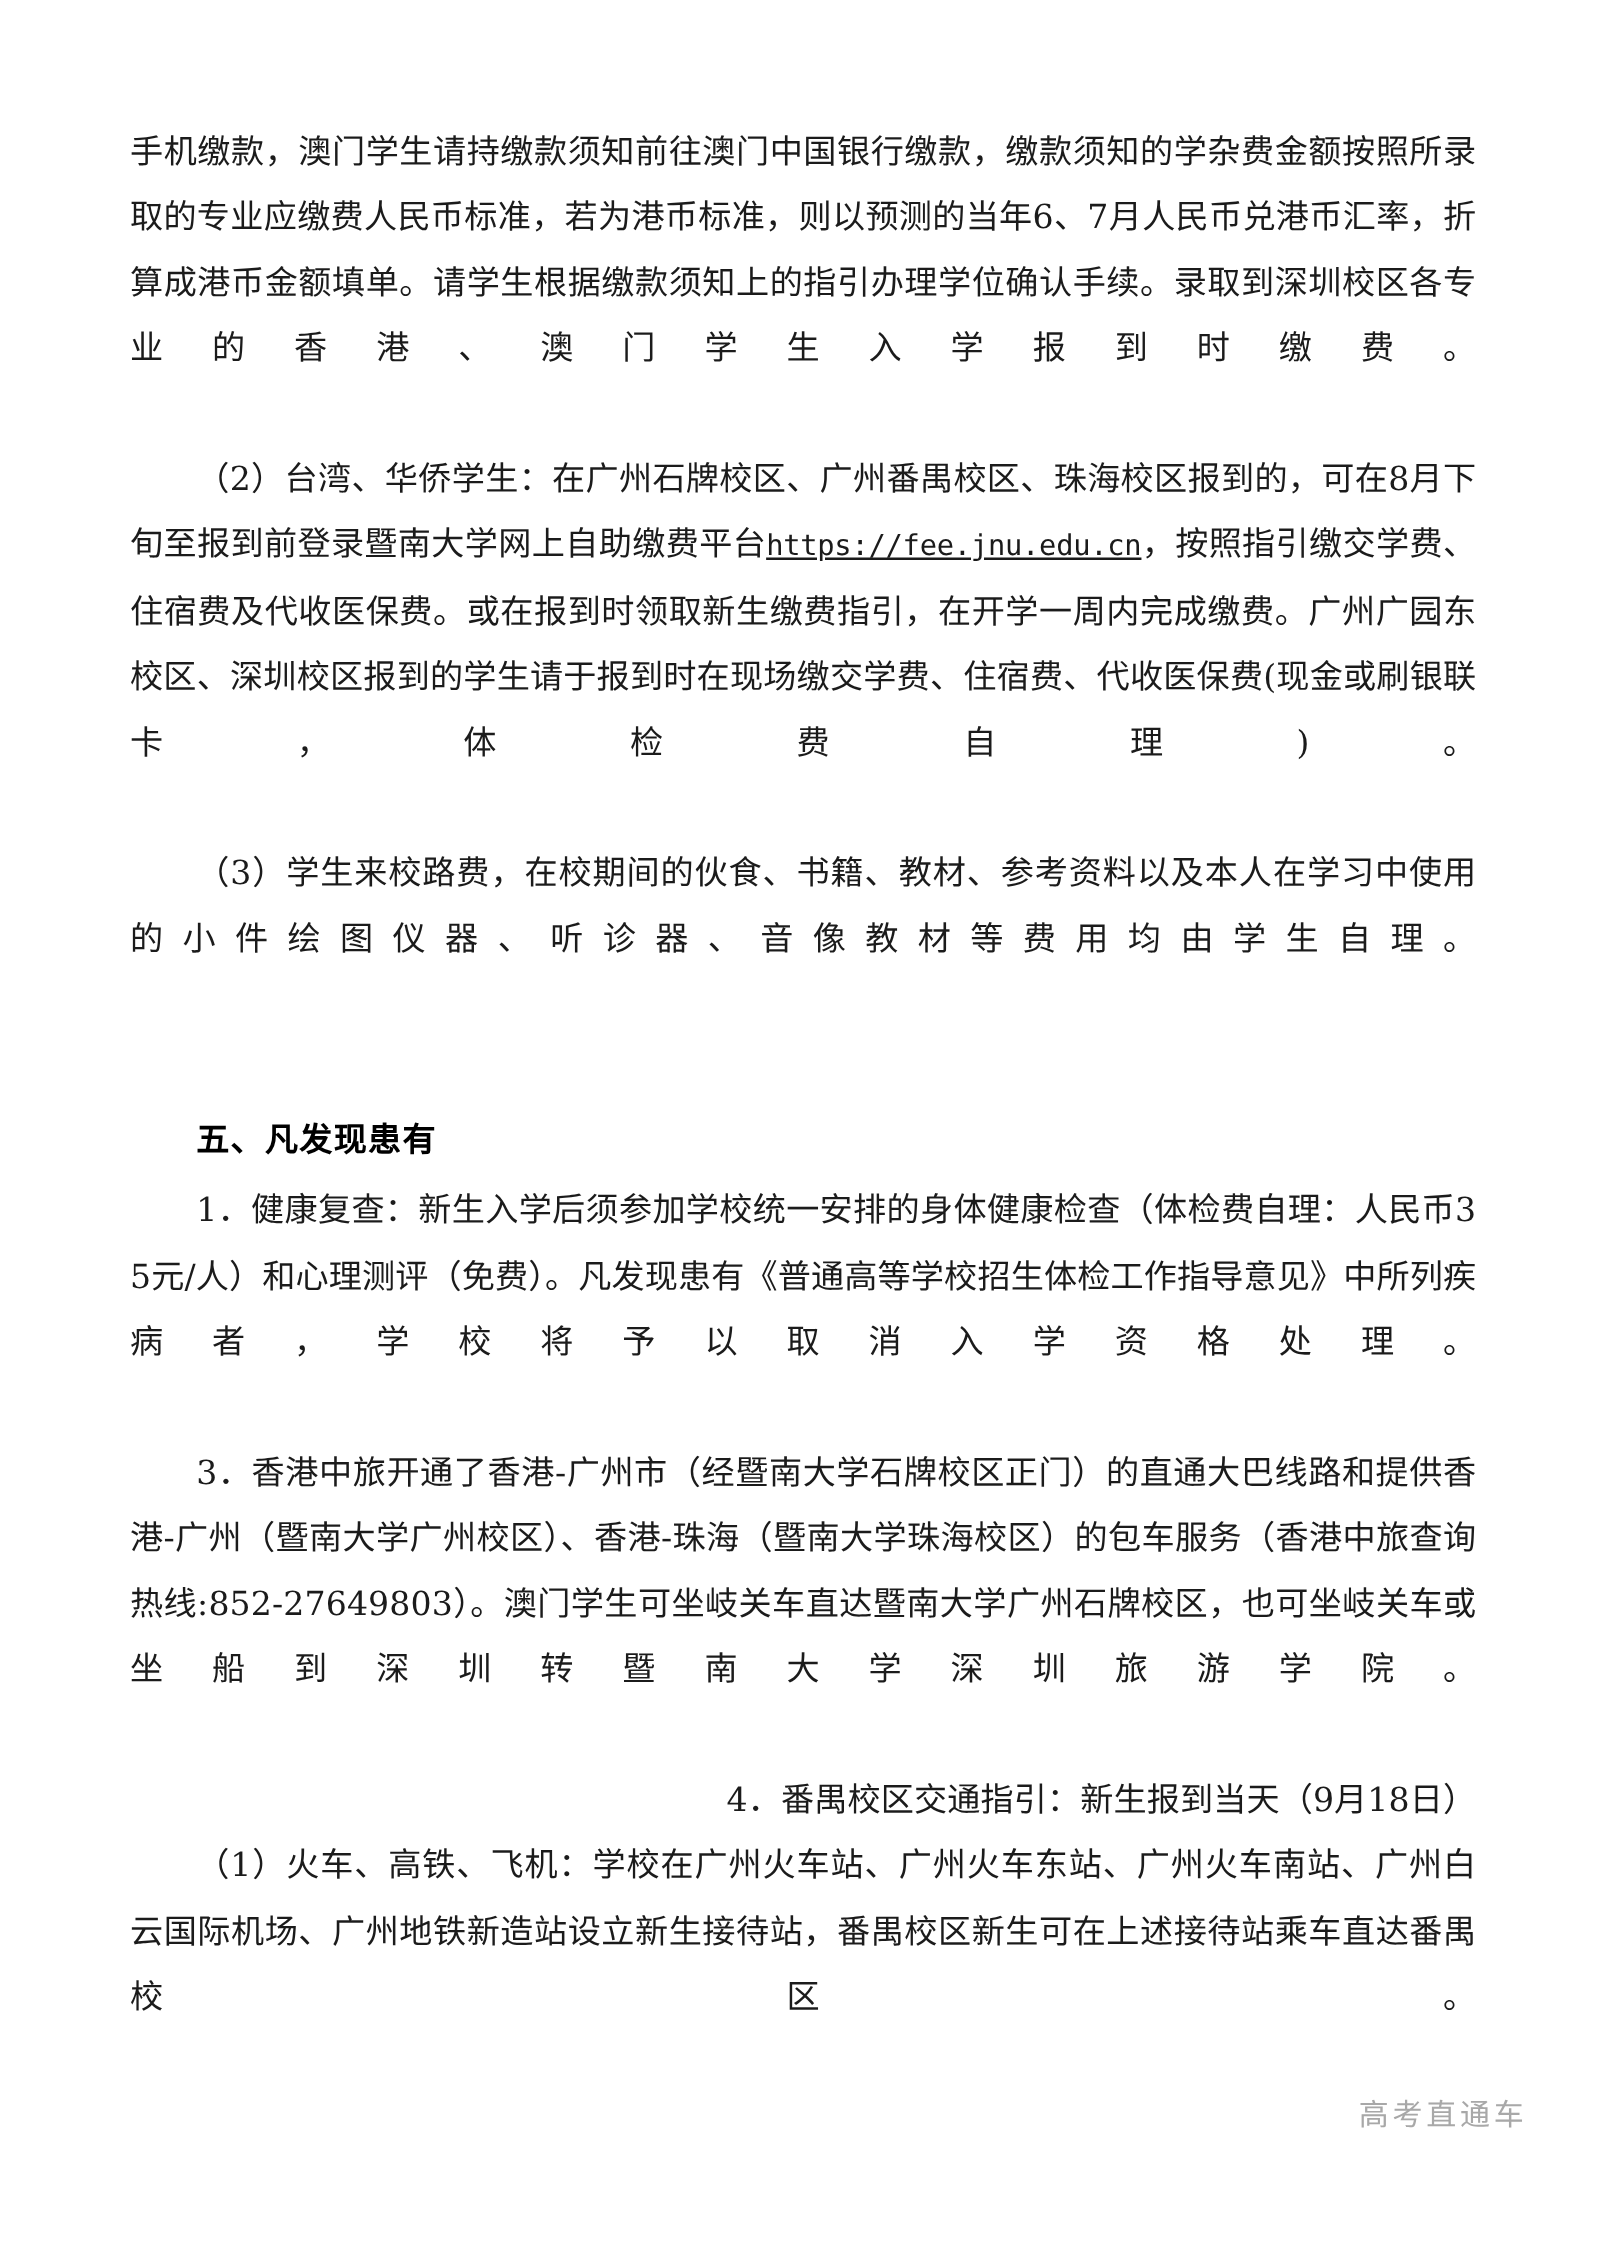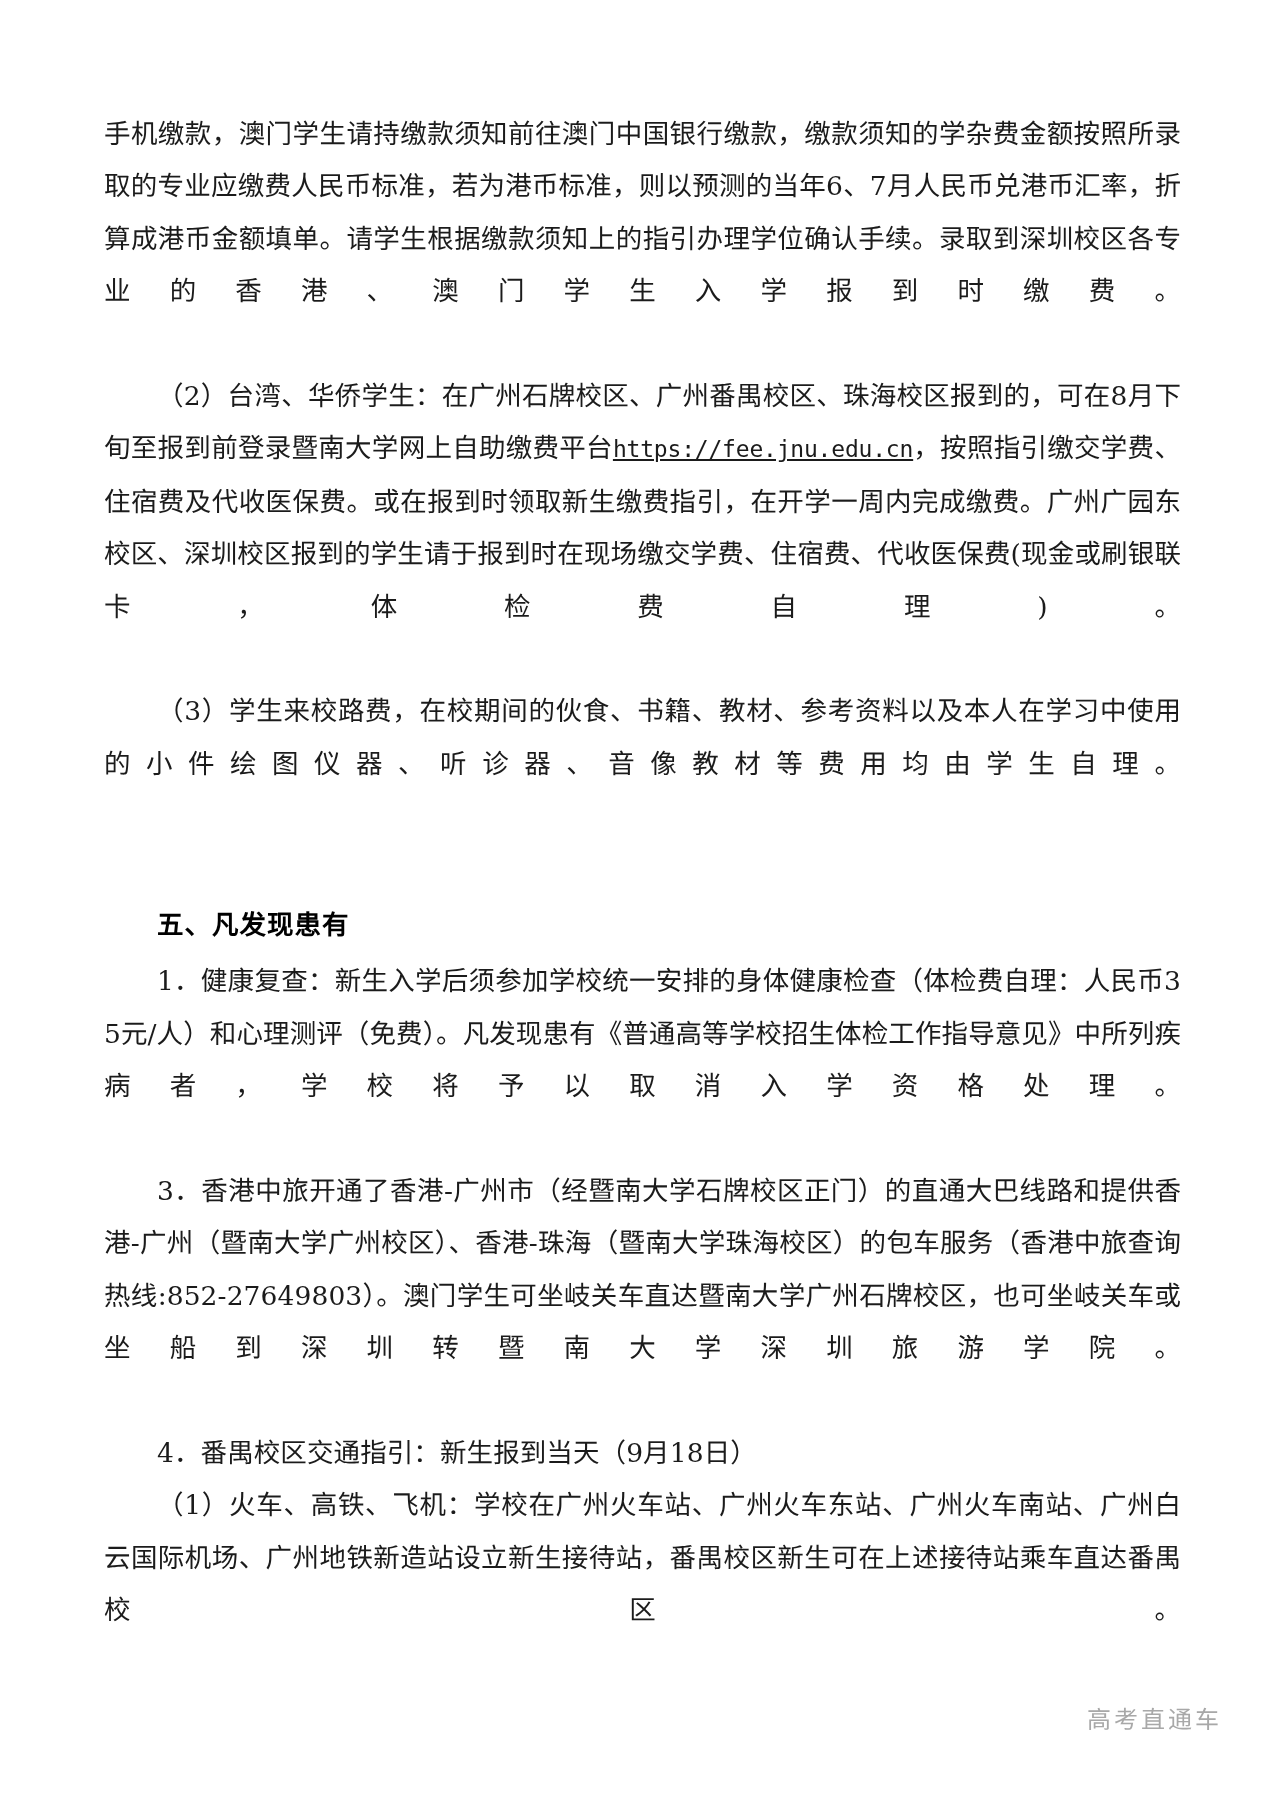--- a/index.html
+++ b/index.html
@@ -7,21 +7,21 @@
     margin: 0;
     padding: 0;
     background: #ffffff;
   }
 
   .page {
     position: relative;
     width: 1280px;
     height: 1763px;
     background: #ffffff;
-    margin: 12px auto;
+    margin: 0 auto;
     overflow: hidden;
     font-family: "DejaVu Serif", "Liberation Serif", serif;
     color: #1a1a1a;
     box-sizing: border-box;
   }
 
   .content {
     position: absolute;
     left: 104px;
     top: 96px;
@@ -66,28 +66,28 @@
 
   .url {
     font-family: "DejaVu Sans Mono", "Liberation Mono", monospace;
     font-size: 23px;
     text-decoration: underline;
     letter-spacing: -0.2px;
   }
 
   
   p.single {
-    text-align: left;
+    text-align: right;
   }
   p.single::after { content: none; }
 
   .watermark {
     position: absolute;
     right: 58px;
-    bottom: 40px;
+    bottom: 56px;
     font-family: "DejaVu Sans", "Liberation Sans", sans-serif;
     font-size: 24px;
     color: #a8a8a8;
     letter-spacing: 3px;
     user-select: none;
   }
 </style>
 </head>
 <body>
 

